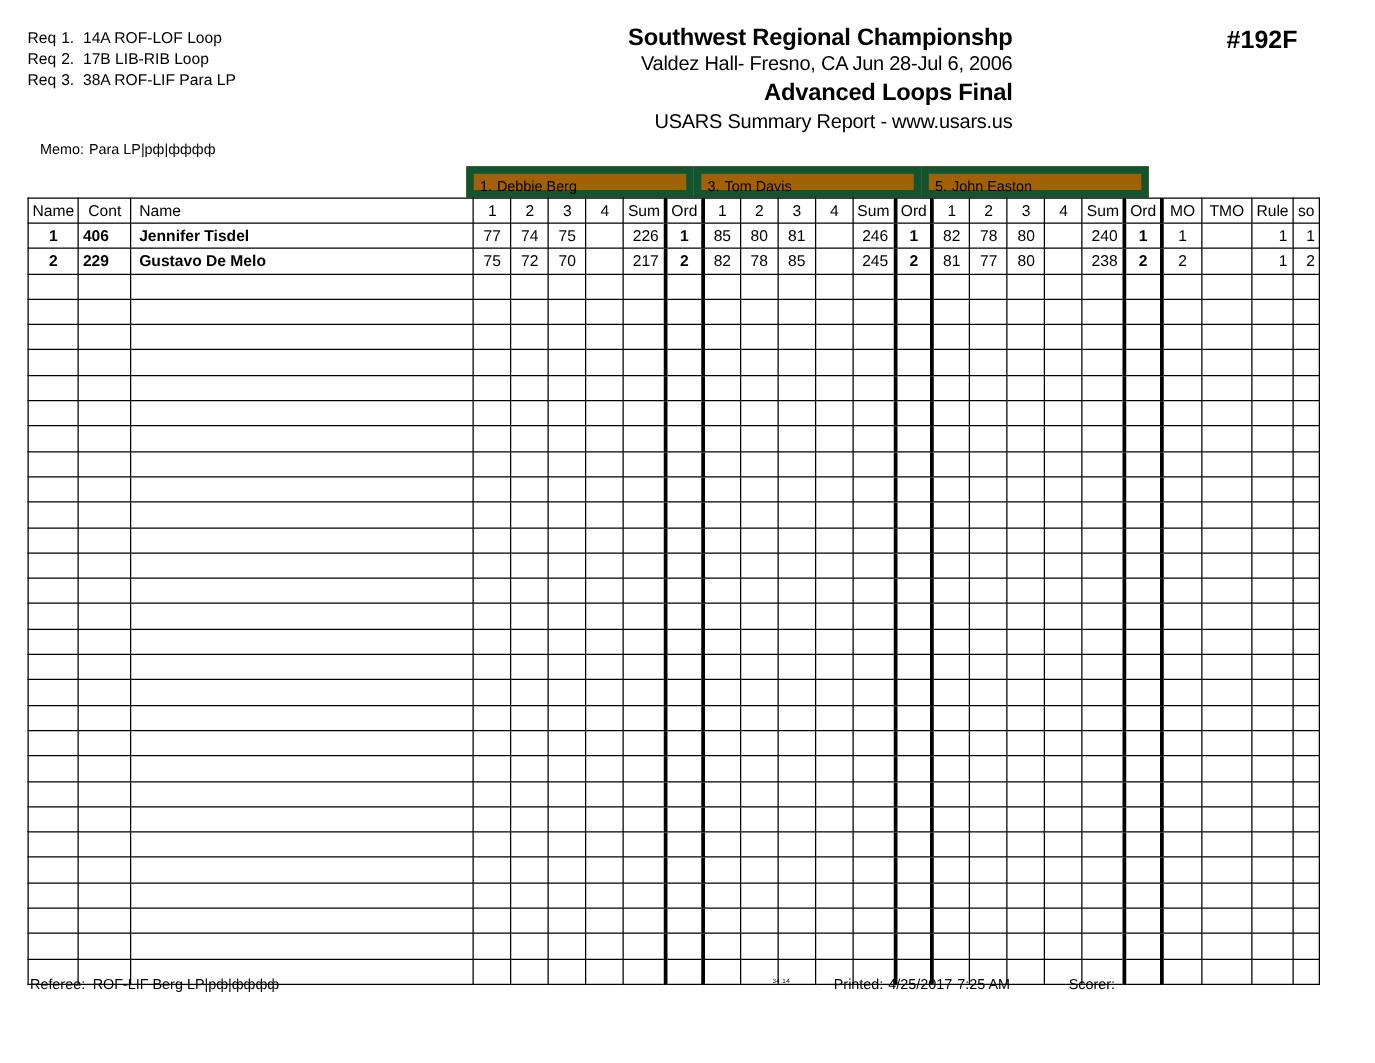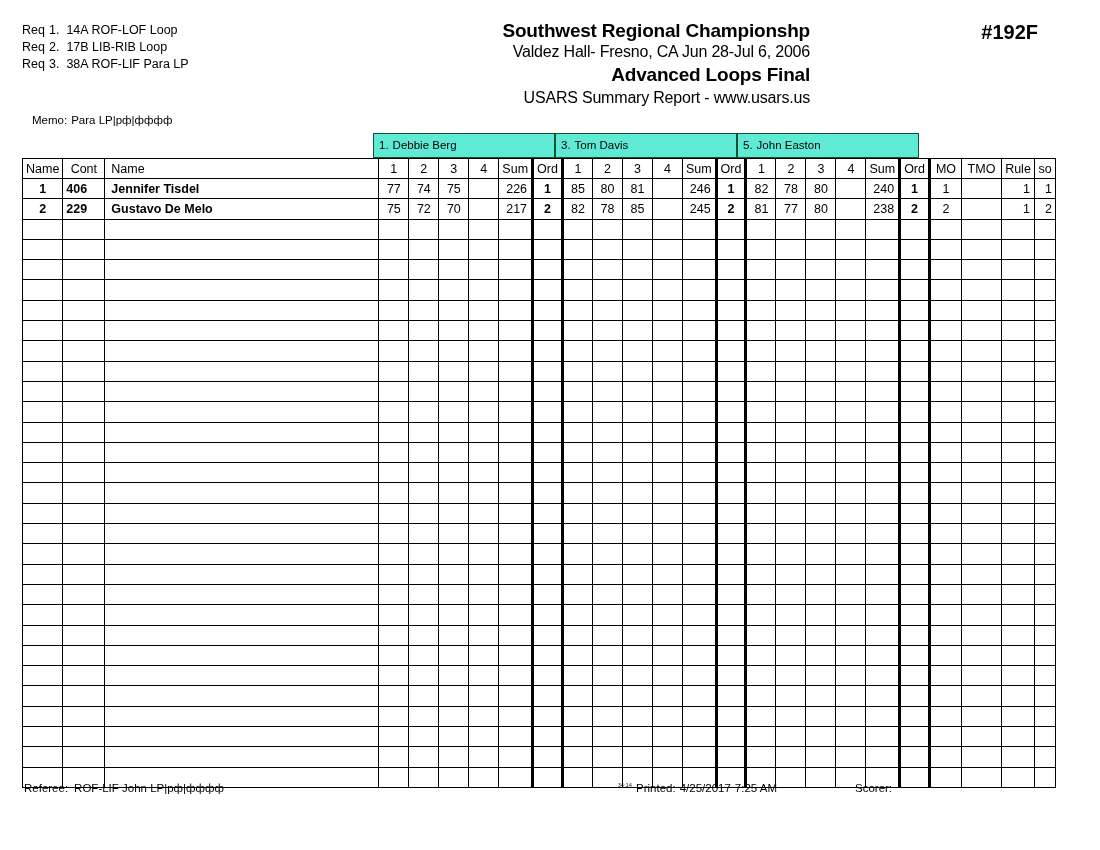--- a/index.html
+++ b/index.html
@@ -90,27 +90,27 @@
   #judge-band {
     position: absolute;
     left: 373px;
     top: 133px;
     height: 25px;
   }
   .judge-box {
     position: absolute;
     top: 0;
     height: 25px;
-    border: 1px solid #14532d;
+    border: 6px solid #14532d;
     box-sizing: border-box;
     font-size: 11.5px;
     line-height: 23px;
     padding-left: 5px;
     white-space: nowrap;
-    background: #5eead4;
+    background: #a16207;
   }
   .judge-box .j-num { padding-right: 4px; }
 
   
   #score-table {
     position: absolute;
     left: 22px;
     top: 158px;
     border-collapse: collapse;
     table-layout: fixed;
@@ -186,21 +186,21 @@
     left: 618px;
     top: 2px;
     white-space: nowrap;
   }
   #printed-line .tiny-code {
     font-size: 5px;
     vertical-align: super;
     letter-spacing: 0.3px;
     padding-right: 4px;
   }
-  #printed-line .pr-lbl { padding-right: 4px; }
+  #printed-line .pr-lbl { padding-right: 4px; margin-left: 31px; }
   #printed-line .pr-date { padding-right: 4px; }
   #scorer-line {
     position: absolute;
     left: 855px;
     top: 2px;
     white-space: nowrap;
   }
 </style>
 </head>
 <body>
@@ -1098,21 +1098,21 @@
         <td class="c-mo">&nbsp;</td>
         <td class="c-tmo">&nbsp;</td>
         <td class="c-rule">&nbsp;</td>
         <td class="c-so">&nbsp;</td>
       </tr>
     </tbody>
 </table>
 
 <div id="footer-region">
   <div id="referee-line">
-    <span class="ref-lbl">Referee:</span><span>ROF-LIF John LP|pф|фффф</span>
+    <span class="ref-lbl">Referee:</span><span>ROF-LIF Berg LP|pф|фффф</span>
   </div>
   <div id="printed-line">
     <span class="tiny-code">34:14</span><span class="pr-lbl">Printed:</span><span class="pr-date">4/25/2017</span><span>7:25 AM</span>
   </div>
   <div id="scorer-line">
     <span>Scorer:</span>
   </div>
 </div>
 
 </body></html>

